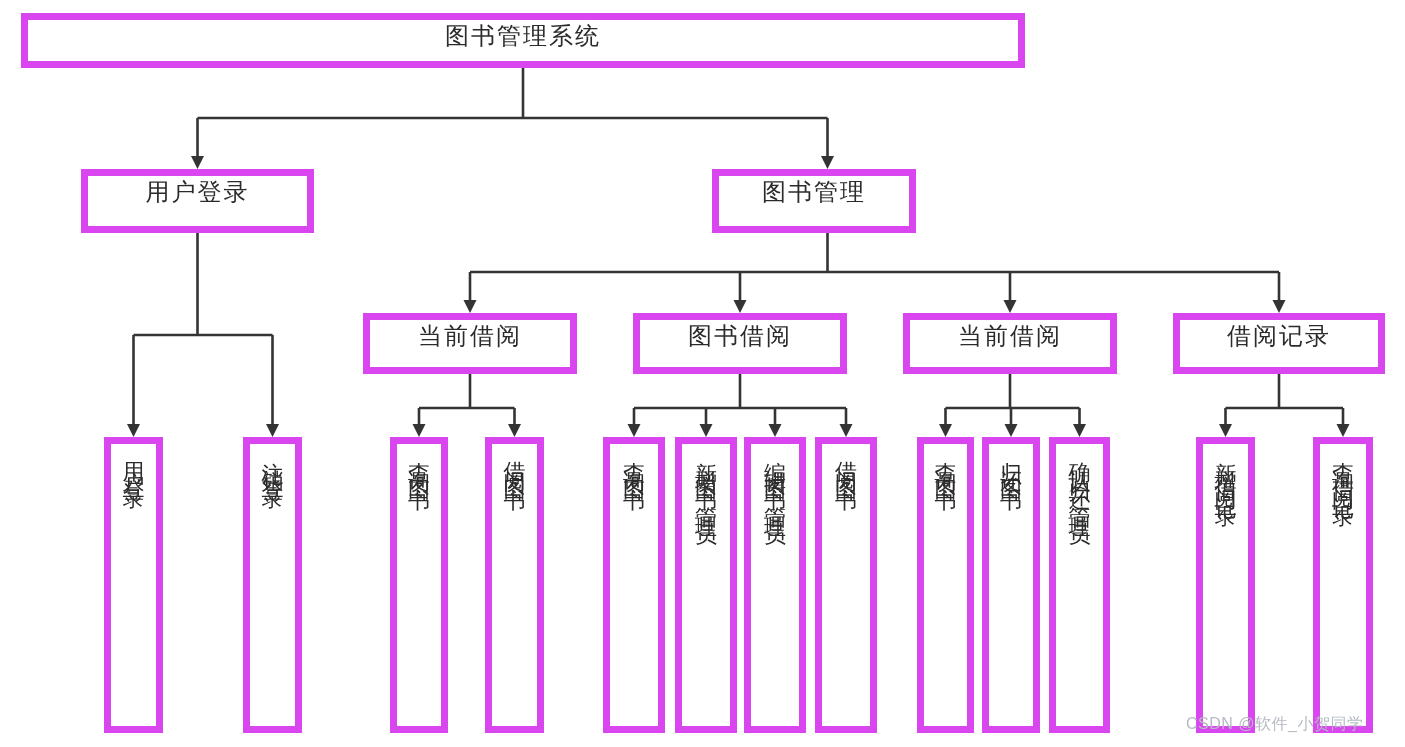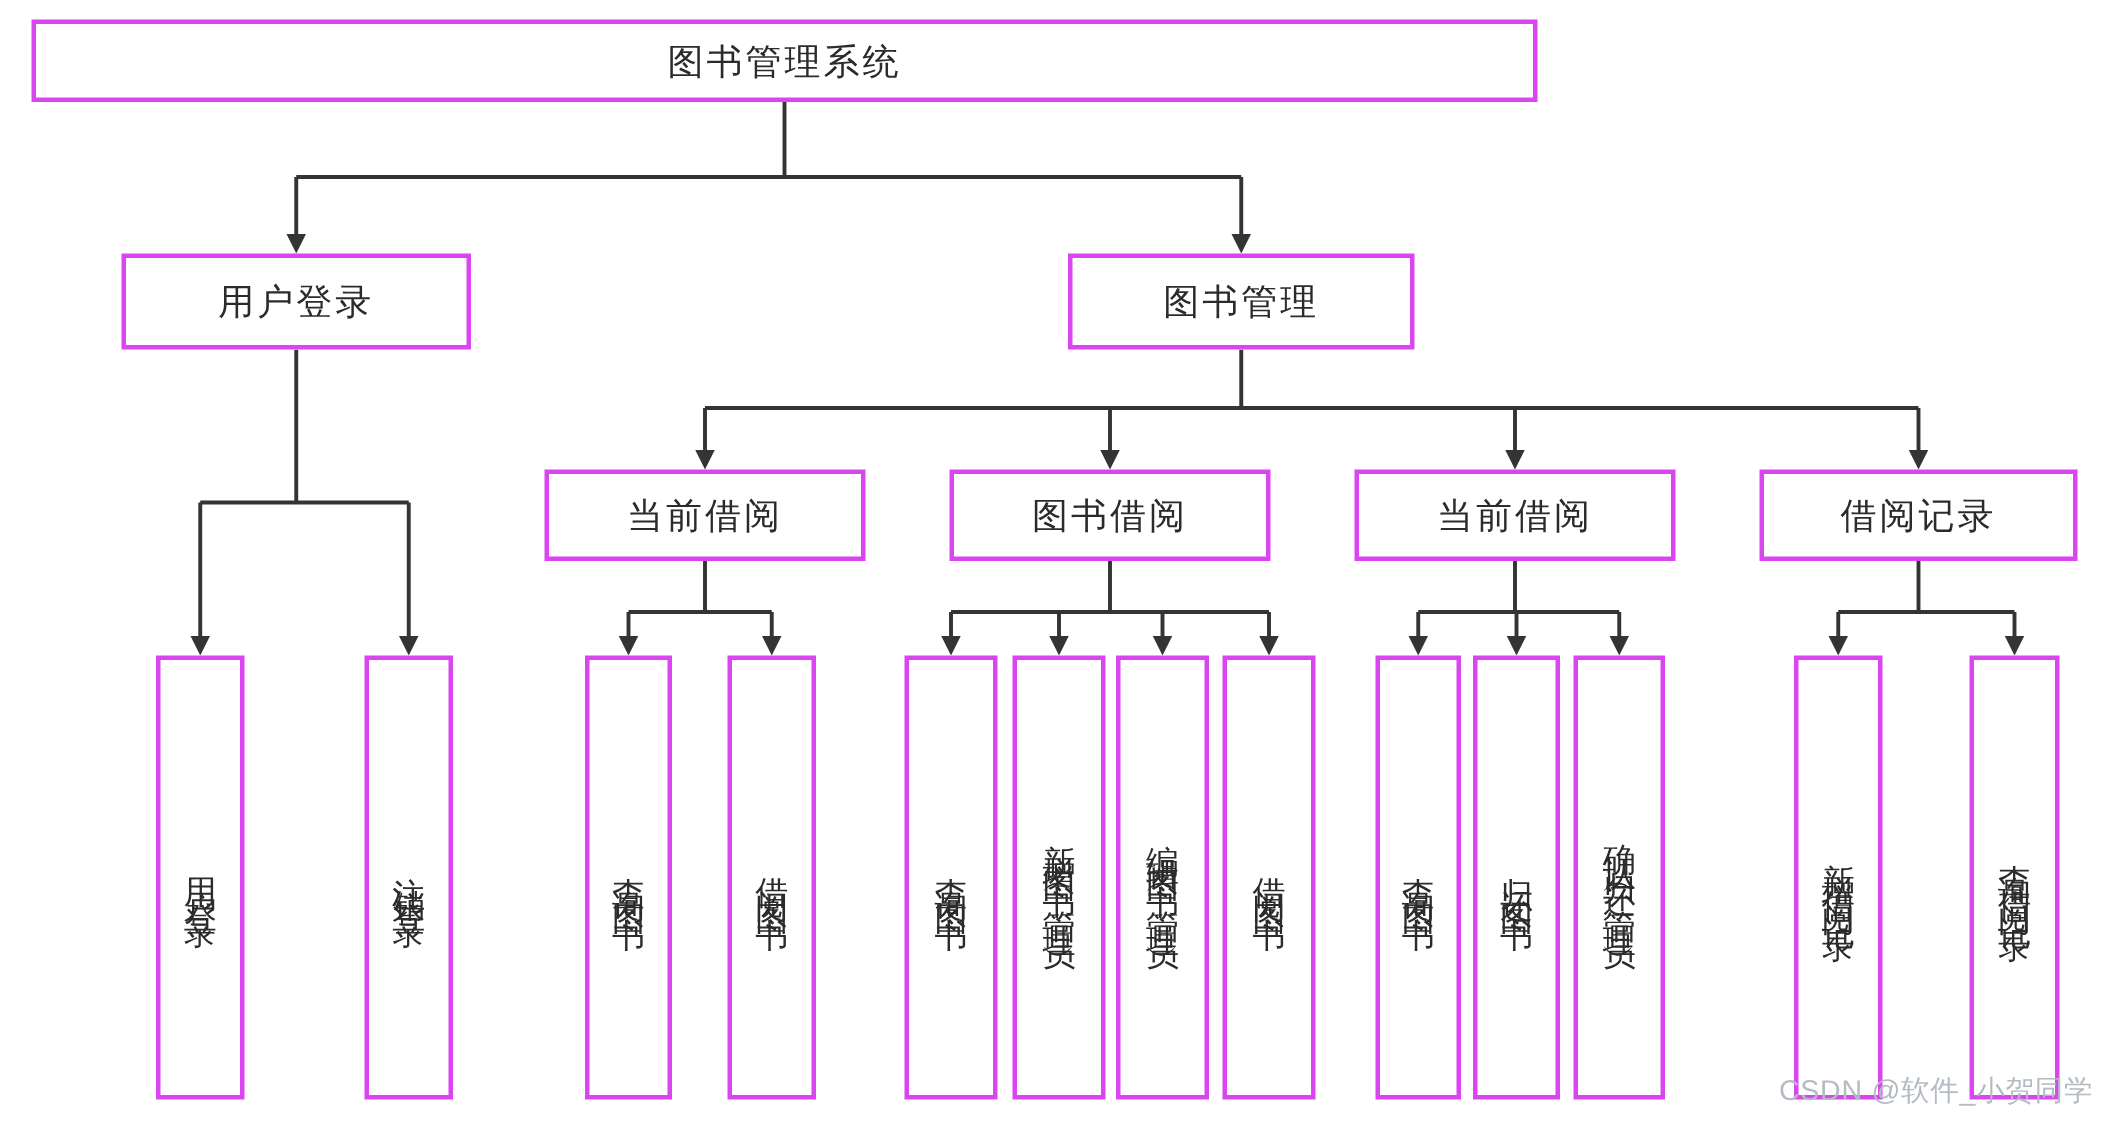--- a/index.html
+++ b/index.html
@@ -10,41 +10,40 @@
     background:#ffffff;
     font-family:"Liberation Sans", sans-serif;
     color:#2b2b2b;
     overflow:hidden;
   }
   .wires{position:absolute;left:0;top:0;}
   .node{
     position:absolute;
     box-sizing:border-box;
     background:#ffffff;
-    border:3px solid #d946ef;
+    border:7px solid #d946ef;
     display:flex;
-    align-items:center;
     justify-content:center;
     font-size:24px;
     letter-spacing:2px;
     color:#2b2b2b;
     z-index:2;
   }
   .leaf span{
     writing-mode:vertical-rl;
     text-orientation:mixed;
     font-size:22px;
     line-height:1;
     letter-spacing:9px;
     white-space:nowrap;
   }
   .watermark{
     position:absolute;
     left:1186px;top:714px;
-    font-size:19px;
+    font-size:16px;
     letter-spacing:0.5px;
     color:#b5bbc2;
     z-index:3;
     white-space:nowrap;
   }
 </style>
 </head>
 <body>
 
 <div class="stage">
@@ -109,21 +108,21 @@
     </g>
   </svg>
 
   <div class="node" style="left:21px;top:13px;width:1004px;height:55px">
     <span>图书管理系统</span>
   </div>
 
   <div class="node" style="left:81px;top:169px;width:233px;height:64px">
     <span>用户登录</span>
   </div>
-  <div class="node" style="left:712px;top:169px;width:231px;height:64px">
+  <div class="node" style="left:712px;top:169px;width:204px;height:64px">
     <span>图书管理</span>
   </div>
 
   <div class="node" style="left:363px;top:313px;width:214px;height:61px">
     <span>当前借阅</span>
   </div>
   <div class="node" style="left:633px;top:313px;width:214px;height:61px">
     <span>图书借阅</span>
   </div>
   <div class="node" style="left:903px;top:313px;width:214px;height:61px">

